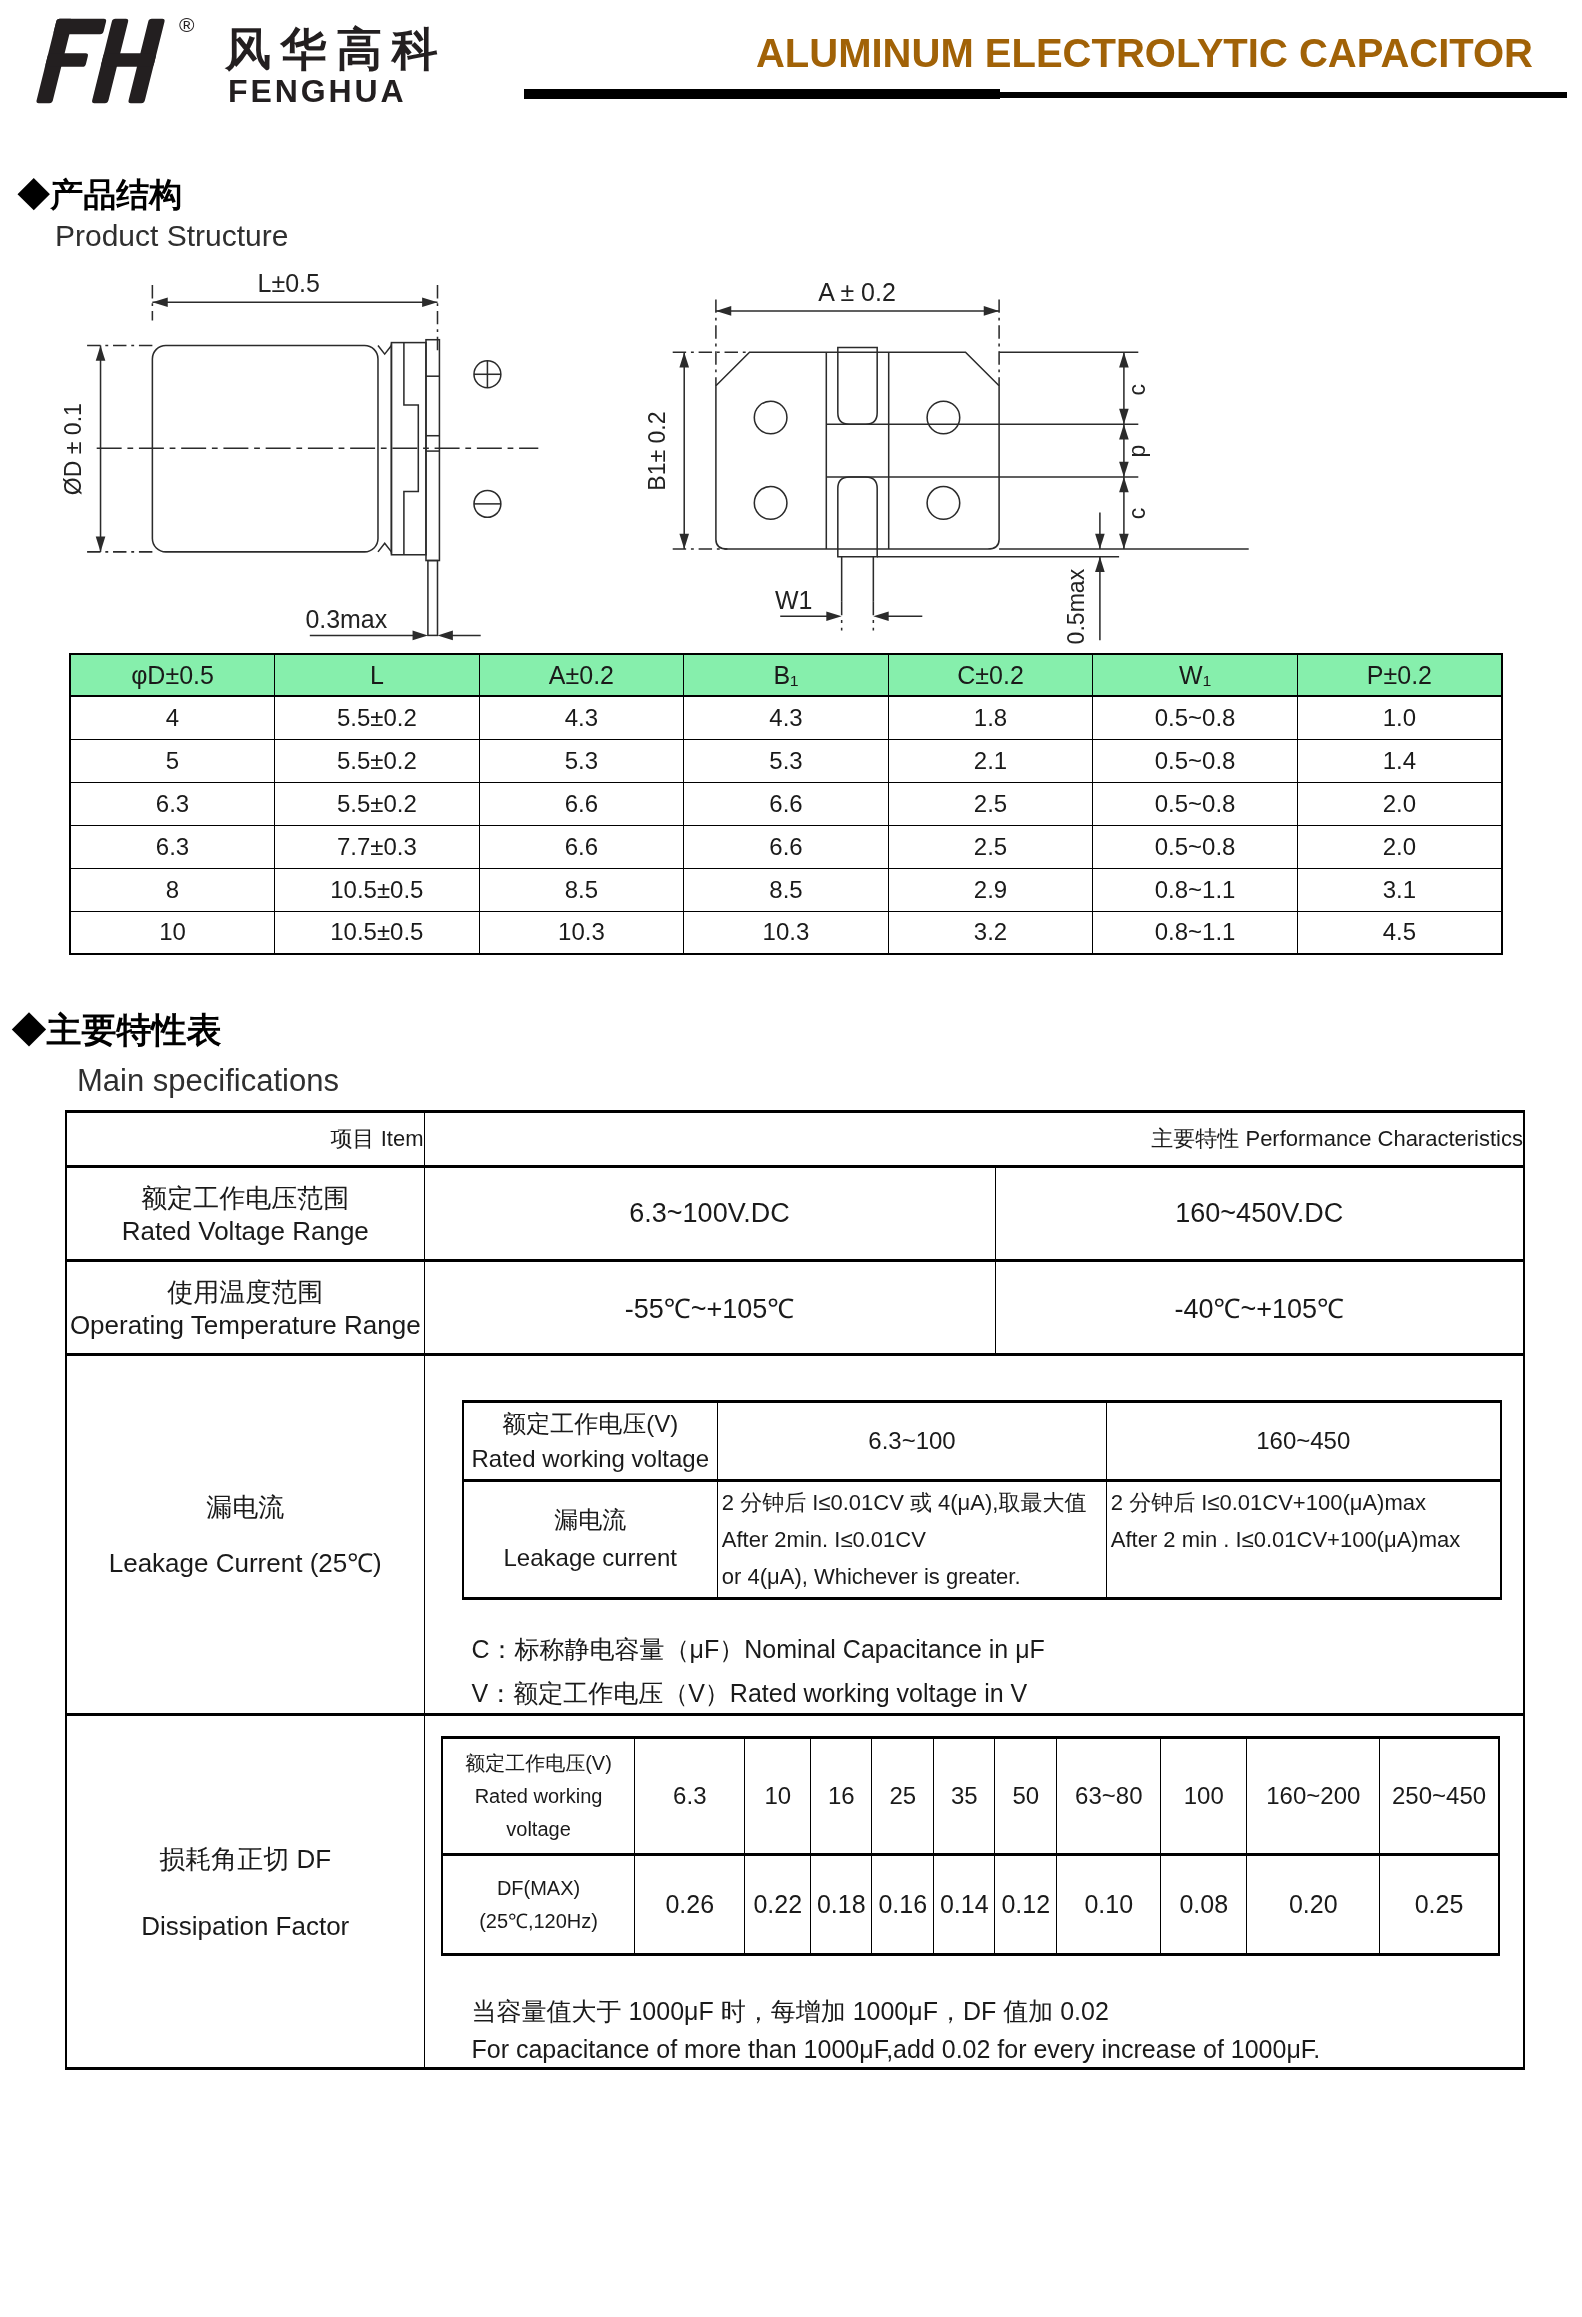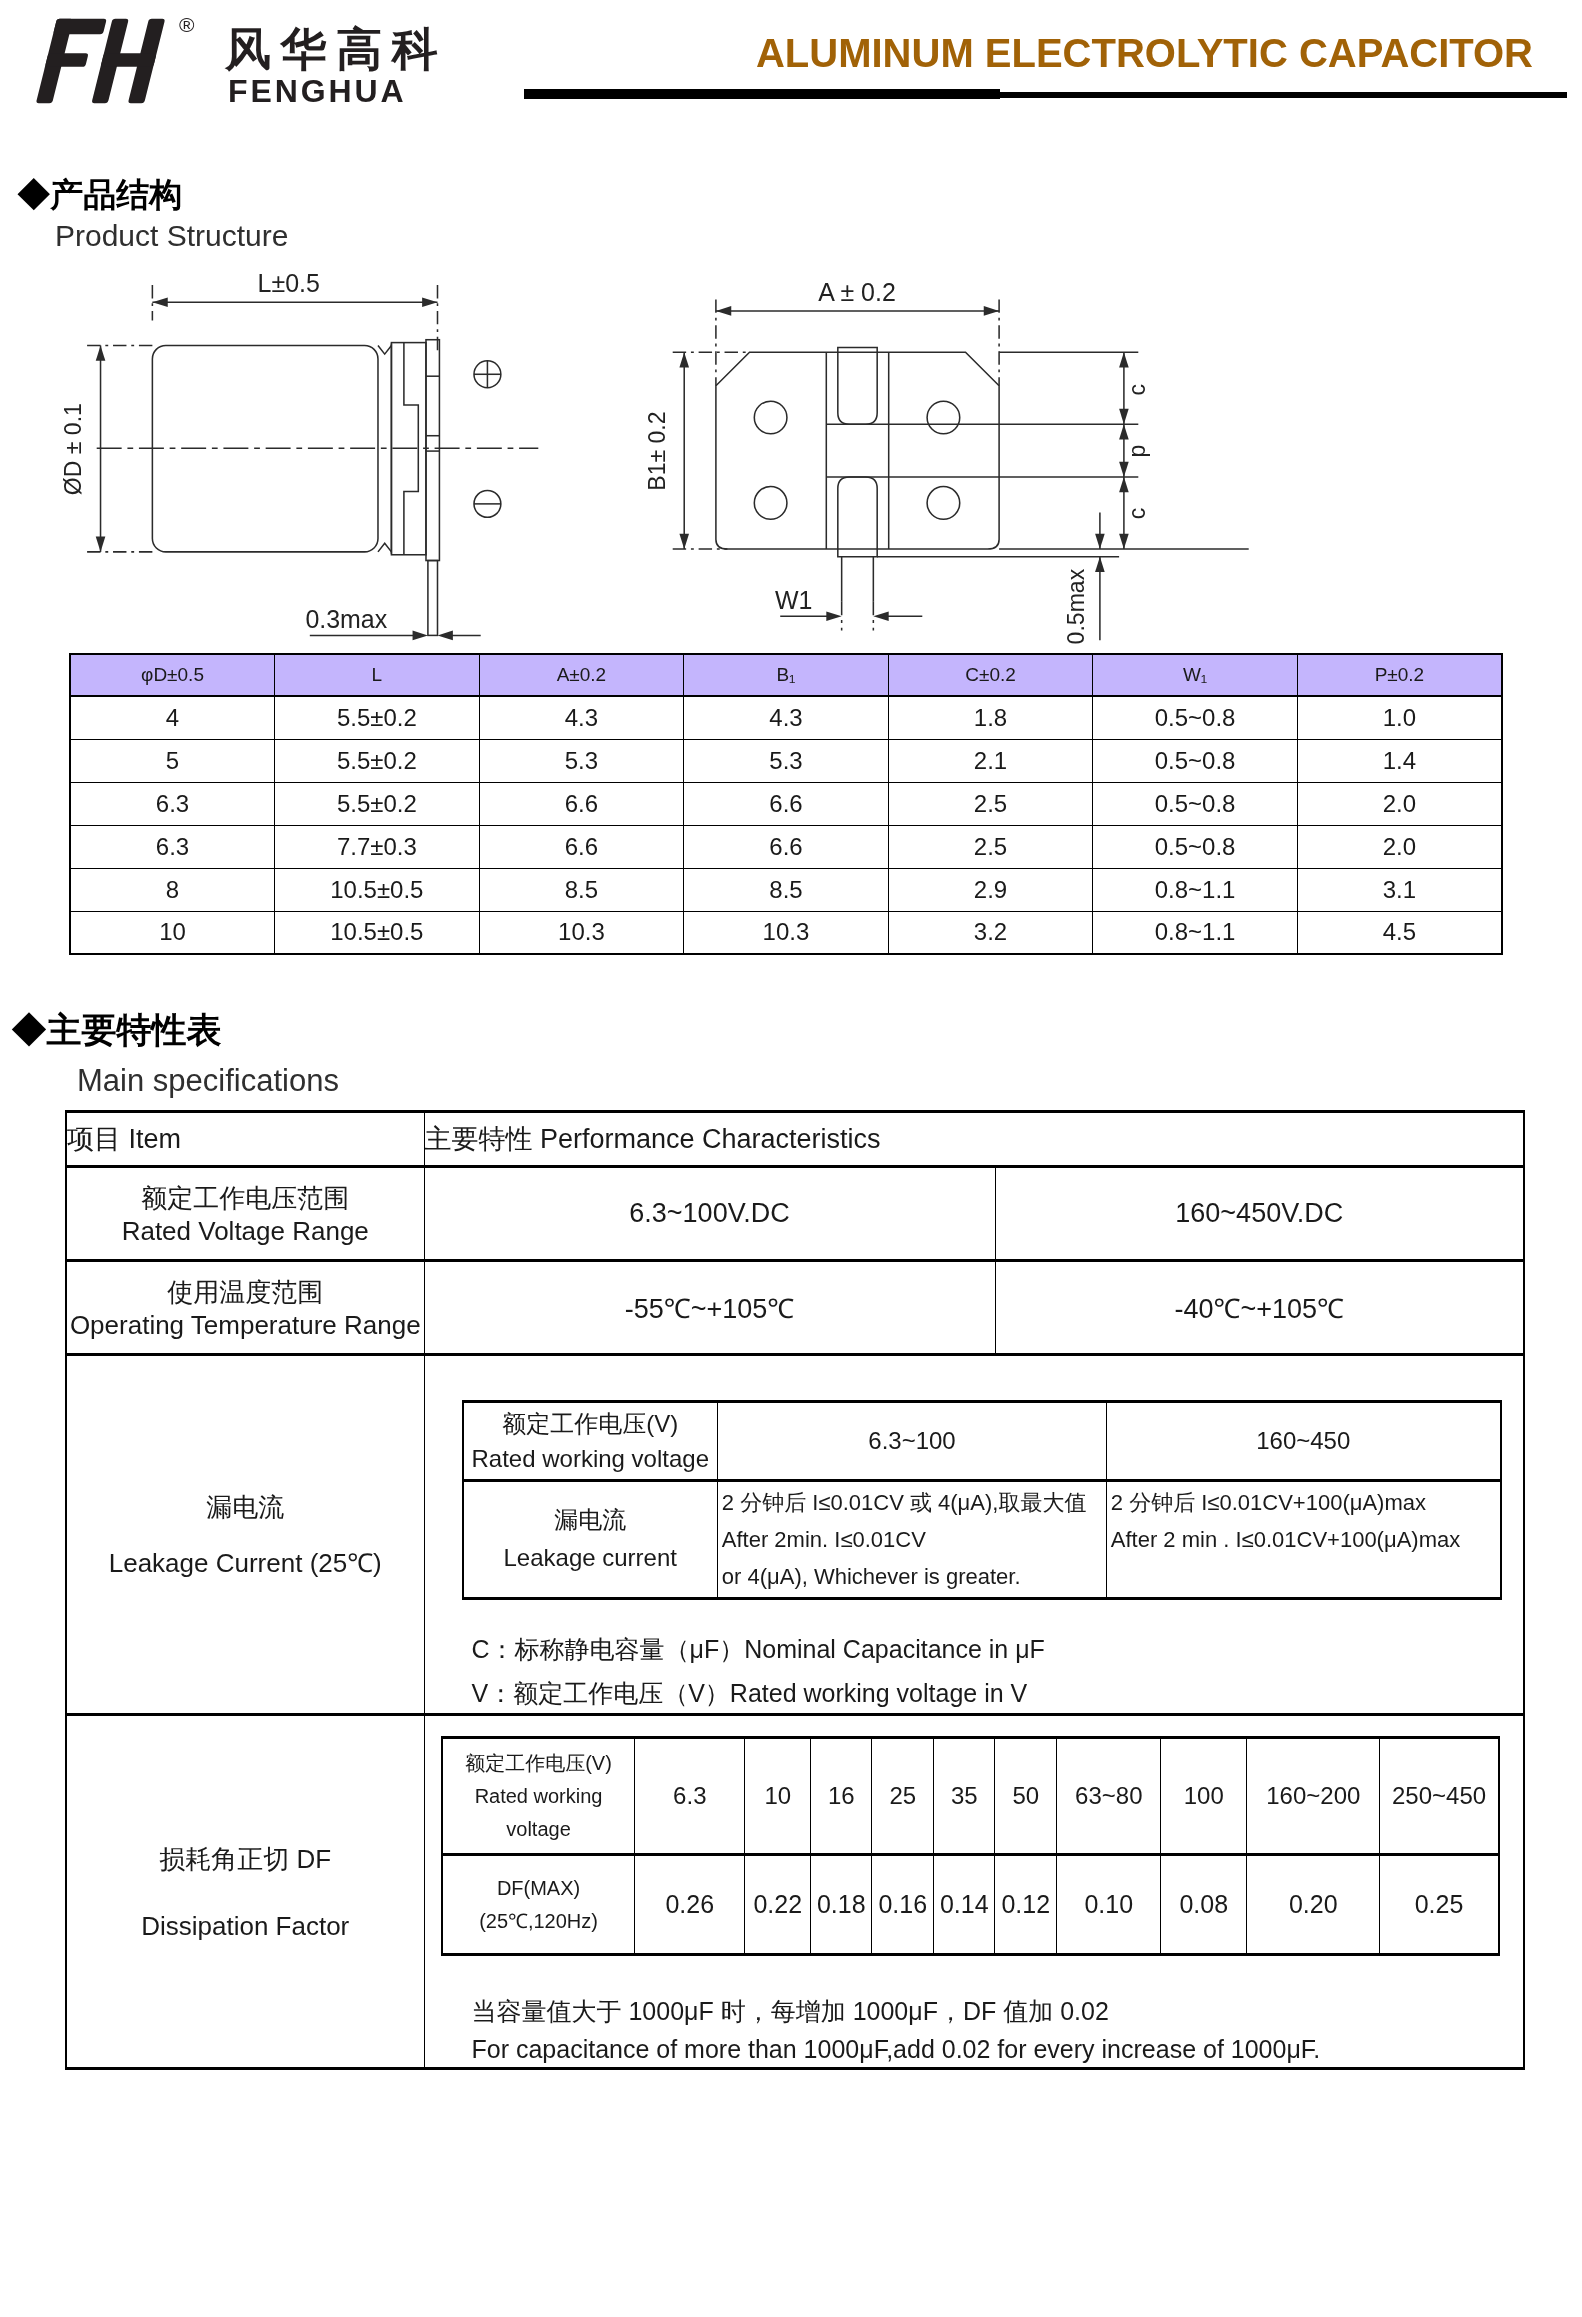--- a/index.html
+++ b/index.html
@@ -24,28 +24,28 @@
   #sec2-cn { left: 11.5px; top: 1007px; font-size: 35px; }
   #sec2-en { left: 77px; top: 1063px; font-size: 31px; }
 
   
   .drawing { position: absolute; left: 58px; top: 261px; }
   .drawing text { font-family: "Liberation Sans", sans-serif; fill: #222; }
 
   
   .dim-table-wrap { position: absolute; left: 69px; top: 653px; width: 1434px; }
   table.dim { width: 100%; border-collapse: collapse; table-layout: fixed; border: 2.9px solid #000; }
-  table.dim th { background: #c4b5fd; font-weight: normal; font-size: 19px; height: 42px; border: 1.9px solid #000; border-bottom: 2.9px solid #000; text-align: center; margin-left: 44px; }
+  table.dim th { background: #86efac; font-weight: normal; font-size: 25px; height: 42px; border: 1.9px solid #000; border-bottom: 2.9px solid #000; text-align: center; margin-left: 44px; }
   table.dim td { font-size: 24px; height: 43px; border: 1.9px solid #000; text-align: center; }
 
   
   .spec-wrap { position: absolute; left: 65px; top: 1110px; width: 1458px; }
   table.spec { width: 100%; border-collapse: collapse; table-layout: fixed; border: 2.9px solid #000; }
   table.spec td, table.spec th { border-left: 1.9px solid #000; border-right: 1.9px solid #000; border-top: 3.8px solid #000; border-bottom: 3.8px solid #000; vertical-align: middle; }
-  table.spec th { font-weight: normal; font-size: 27px; height: 55px; text-align: left; }
+  table.spec th { font-weight: normal; font-size: 22px; height: 55px; text-align: right; }
   .lbl { display: flex; flex-direction: column; justify-content: space-evenly; align-items: center; height: 100%; padding: 5.8px 3.8px; }
   .lbl div { font-size: 26px; text-align: left; white-space: nowrap; }
   td.val { font-size: 27px; text-align: center; }
   td.content-cell { position: relative; padding: 0; }
 
   
   .leak-table { position: absolute; left: 37px; top: 44px; border-collapse: collapse; table-layout: fixed; border: 2.9px solid #000; }
   .leak-table td { border: 1.9px solid #000; vertical-align: middle; }
   .leak-table tr.hd td { border-bottom: 3.8px solid #000; height: 79px; text-align: center; font-size: 24px; }
   .leak-table tr.bd td { height: 115px; font-size: 22px; }

